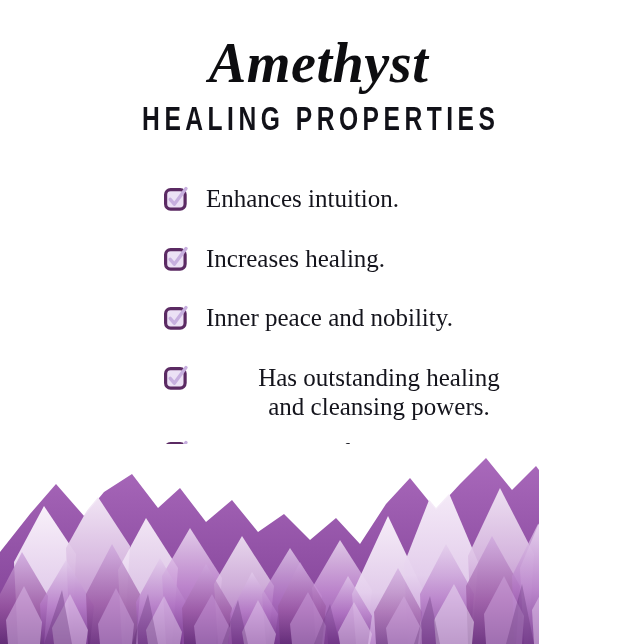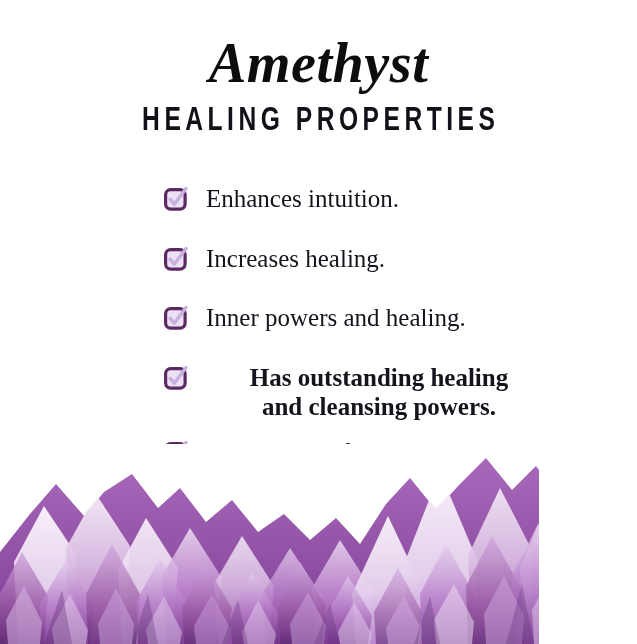--- a/index.html
+++ b/index.html
@@ -90,21 +90,20 @@
     font-size: 25px;
     line-height: 1.18;
     color: #14141c;
     padding-left: 18px;
     white-space: pre-line;
   }
   .benefit-text.centered {
     text-align: center;
     padding-left: 14px;
     padding-right: 28px;
-    font-weight: bold;
   }
 
   
   .crystal-band {
     position: absolute;
     left: 0;
     bottom: 0;
     width: 637px;
     height: 200px;
     overflow: hidden;
@@ -148,21 +147,21 @@
       <span class="benefit-text">Increases healing.</span>
     </li>
 
     <li class="benefit-item">
       <span class="checkbox-icon">
         <svg viewBox="0 0 24 24" xmlns="http://www.w3.org/2000/svg">
           <rect x="1.6" y="2.6" width="19.5" height="19.5" rx="5" ry="5" fill="#ece1f5" stroke="#5b2a63" stroke-width="3.2"></rect>
           <path d="M6.2 12.4 L10.3 17.2 L22.0 1.6" fill="none" stroke="#c7afdf" stroke-width="3.4" stroke-linecap="round" stroke-linejoin="round"></path>
         </svg>
       </span>
-      <span class="benefit-text">Inner powers and healing.</span>
+      <span class="benefit-text">Inner peace and nobility.</span>
     </li>
 
     <li class="benefit-item compact">
       <span class="checkbox-icon">
         <svg viewBox="0 0 24 24" xmlns="http://www.w3.org/2000/svg">
           <rect x="1.6" y="2.6" width="19.5" height="19.5" rx="5" ry="5" fill="#ece1f5" stroke="#5b2a63" stroke-width="3.2"></rect>
           <path d="M6.2 12.4 L10.3 17.2 L22.0 1.6" fill="none" stroke="#c7afdf" stroke-width="3.4" stroke-linecap="round" stroke-linejoin="round"></path>
         </svg>
       </span>
       <span class="benefit-text centered">Has outstanding healing

